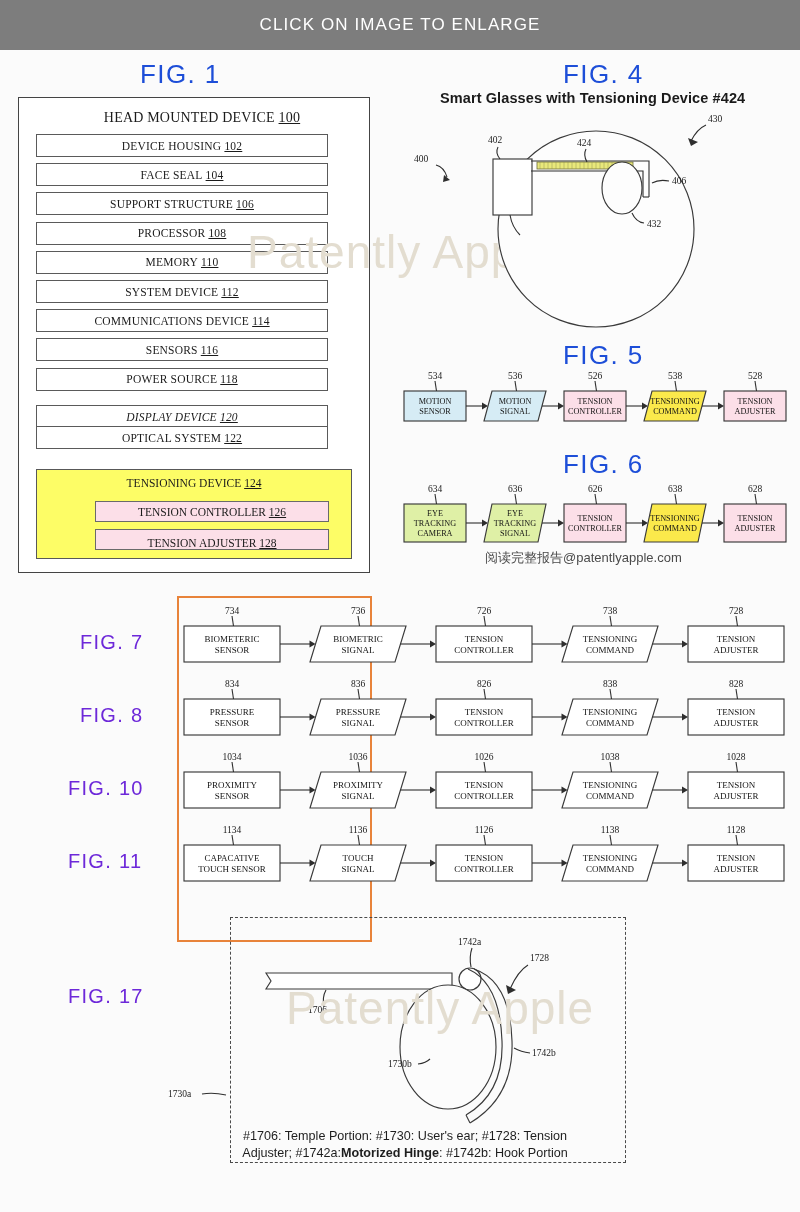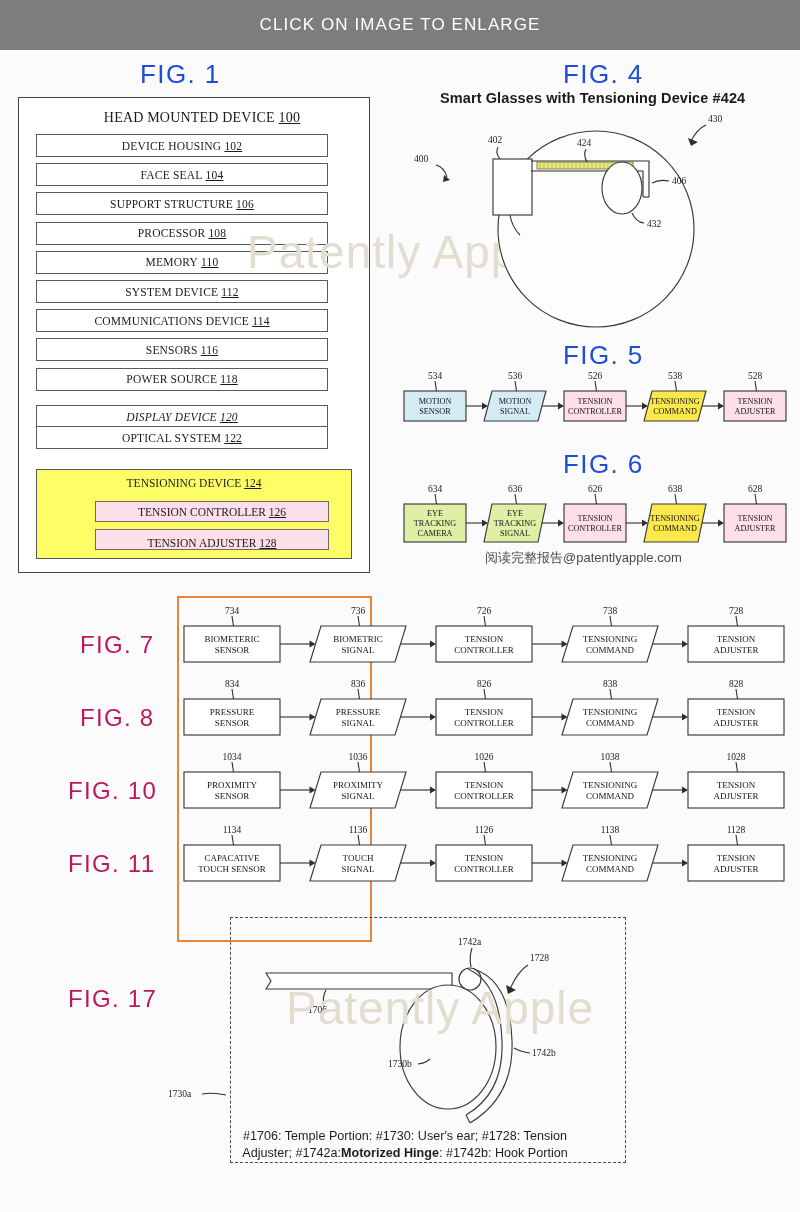--- a/index.html
+++ b/index.html
@@ -121,21 +121,21 @@
   
   #orange-box {
     position: absolute; left: 177px; top: 551px; width: 195px; height: 346px;
     border: 2.1px solid #e8833a;
     background: transparent;
   }
 
   
   .row-fig-label {
     position: absolute;
-    font-size: 24px; color: #be185d;
+    font-size: 20px; color: #6d28d9;
     letter-spacing: 1.3px;
     font-family: "Liberation Sans", sans-serif;
     white-space: nowrap;
   }
 
   
   #fig17-frame {
     position: absolute; left: 230px; top: 872px; width: 396px; height: 246px;
     border: 1.6px dashed #4a4a4a;
   }

